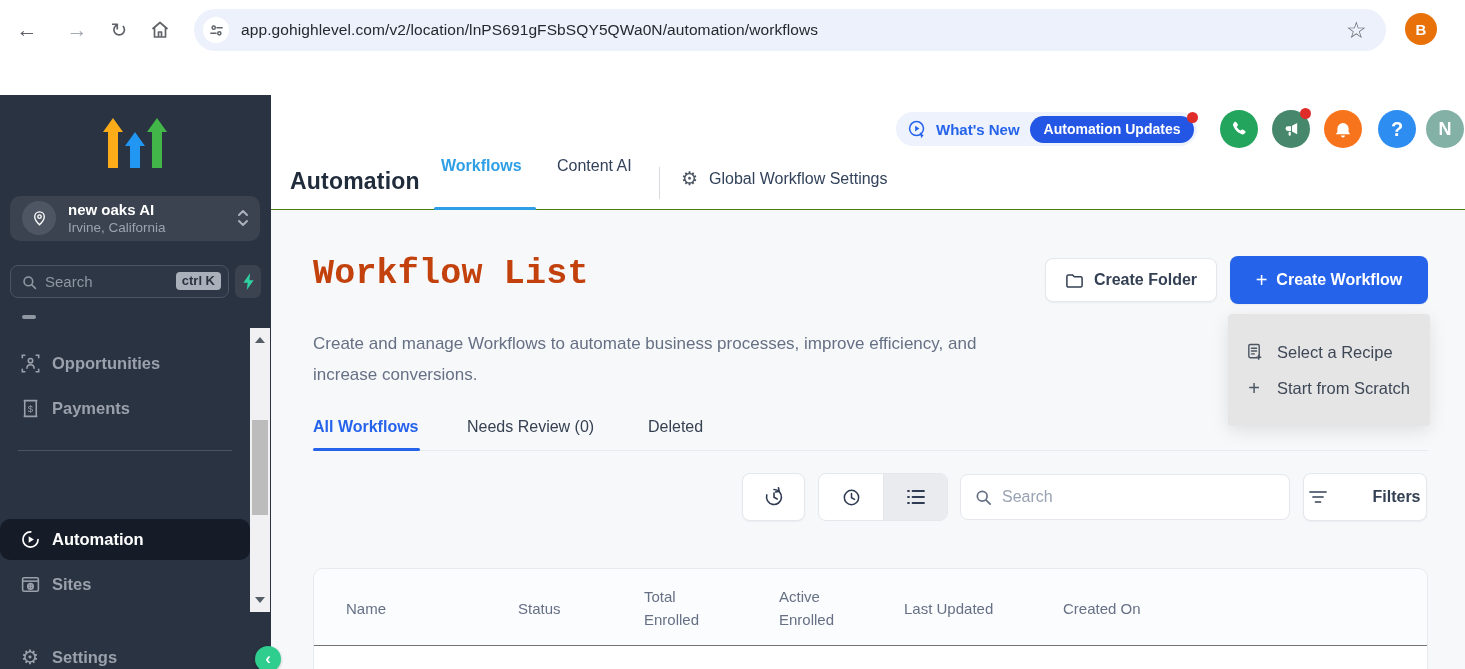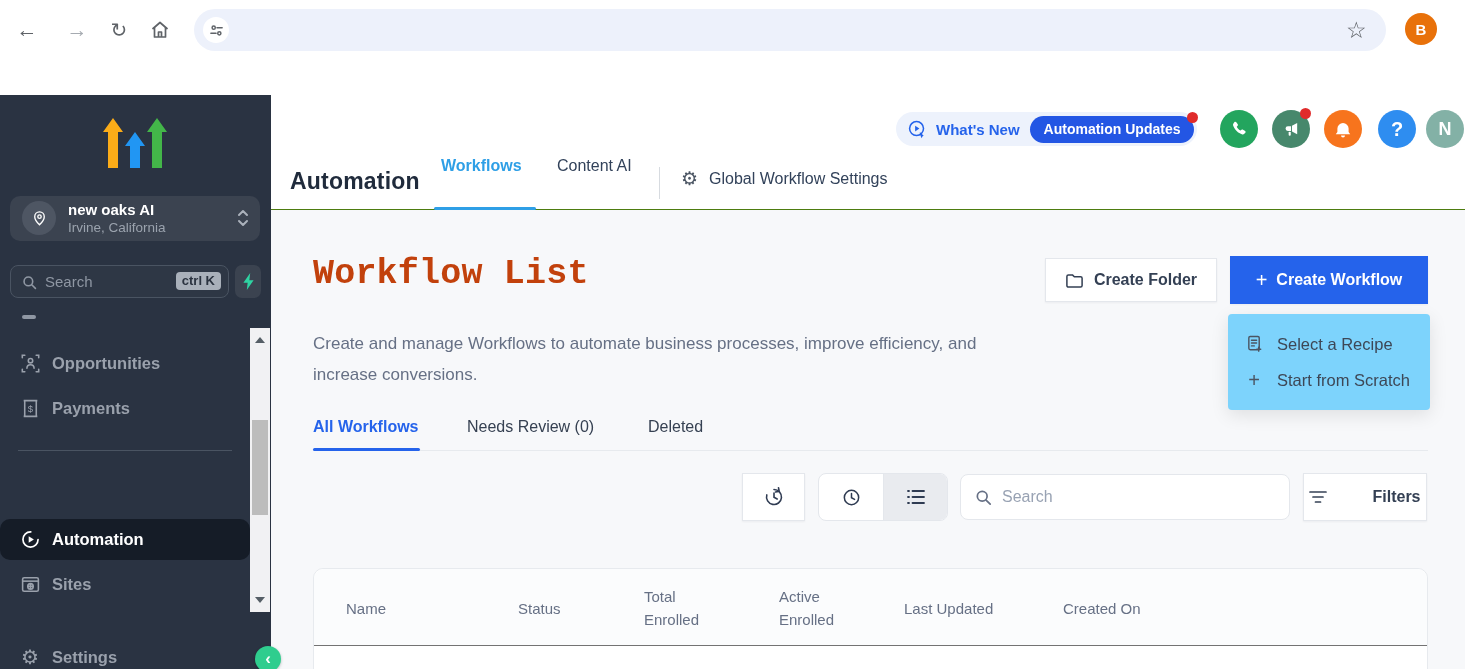--- a/index.html
+++ b/index.html
@@ -83,30 +83,30 @@
   .pg-tab.idle { color:#32425a; font-weight:500; }
   .tab-underline { left:163px; top:112px; width:102px; height:3px; background:#2e9fe6; border-radius:2px; }
   .vdiv { left:388px; top:72px; width:1px; height:32px; background:#d7dbe0; }
   .gws { left:410px; top:74px; display:flex; align-items:center; cursor:pointer; color:#4b5563; }
   .gws .lbl { margin-left:11px; font-size:16px; color:#32425a; white-space:nowrap; }
 
   
   .main-body { left:271px; top:210px; width:1194px; height:459px; background:#f7f8fa; }
   .wl-title { left:42px; top:44px; font-size:35px; font-weight:700; color:#c2410c; letter-spacing:.2px;font-family:Liberation Mono, monospace; }
   .wl-desc { left:42px; top:118px; width:705px; font-size:17px; line-height:31px; color:#667085; }
-  .btn { border-radius:0; display:flex; align-items:center; justify-content:center; cursor:pointer;
+  .btn { border-radius:8px; display:flex; align-items:center; justify-content:center; cursor:pointer;
          box-shadow:0 1px 2px rgba(16,24,40,.05); }
   .btn-white { background:#fff; border:1px solid #e4e7ec; color:#344054; font-size:16px; font-weight:600; }
   .btn-blue { background:#2563eb; color:#fff; font-size:16px; font-weight:700; }
   .create-folder { left:774px; top:48px; width:172px; height:44px; }
   .create-folder .t { margin-left:10px; }
   .create-wf { left:959px; top:46px; width:198px; height:48px; }
   .create-wf .plus { font-size:20px; font-weight:400; margin-right:9px; }
-  .dropdown { left:957px; top:104px; width:202px; background:#7dd3fc; border-radius:4px;
-              box-shadow:0 5px 18px rgba(0,0,0,.10); padding:12px 0; z-index:4; }
+  .dropdown { left:957px; top:104px; width:202px; background:#e5e5e5; border-radius:4px;
+              box-shadow:0 5px 18px rgba(0,0,0,.10); padding:20px 0; z-index:4; }
   .dd-item { display:flex; align-items:center; height:36px; padding:0 16px; cursor:pointer; color:#3d4756; font-size:16.5px; }
   .dd-item .ic { width:20px; display:flex; justify-content:center; margin-right:13px; color:#4b5563; }
   .wf-tabs-line { left:42px; top:240px; width:1115px; height:1px; background:#e7eaee; }
   .wf-tab { top:208px; font-size:16px; cursor:pointer; white-space:nowrap; }
   .wf-tab.active { color:#2563eb; font-weight:700; }
   .wf-tab.idle { color:#364152; font-weight:500; }
   .wf-underline { left:42px; top:238px; width:107px; height:3px; background:#2563eb; border-radius:2px; }
   .tool { top:263px; height:48px; }
   .seg { left:547px; width:130px; background:#fff; border:1px solid #e4e7ec; border-radius:8px;
          overflow:hidden; display:flex; }
@@ -146,20 +146,21 @@
     </div>
     <div class="abs urlbar">
       <span class="site-chip">
         <svg width="15" height="15" viewBox="0 0 16 16" stroke="#5f6368" stroke-width="1.6" fill="none" stroke-linecap="round">
           <circle cx="5" cy="5" r="1.7"></circle>
             <line x1="8.5" y1="5" x2="14" y2="5"></line>
           <line x1="2" y1="11" x2="7.5" y2="11"></line>
             <circle cx="11" cy="11" r="1.7"></circle>
         </svg>
       </span>
+      <span class="url-text">app.gohighlevel.com/v2/location/lnPS691gFSbSQY5QWa0N/automation/workflows</span>
     </div>
     <div class="abs star">☆</div>
     <div class="abs avatarB circle">B</div>
   </div>
 
   <div class="abs bookmarks">
     <div class="abs bm-sep"></div>
     <div class="abs bm-folder">
       <svg width="19" height="17" viewBox="0 0 20 17" fill="none" stroke="#474747" stroke-width="1.5" stroke-linejoin="round">
         <path d="M2 4.2c0-.9.7-1.6 1.6-1.6h4.2l2 2h6.6c.9 0 1.6.7 1.6 1.6v7.6c0 .9-.7 1.6-1.6 1.6H3.6c-.9 0-1.6-.7-1.6-1.6z"></path>

